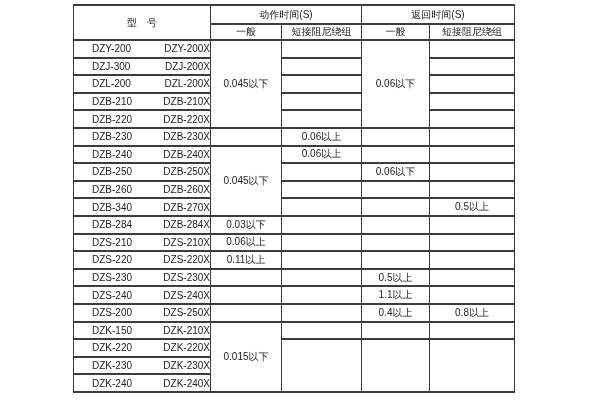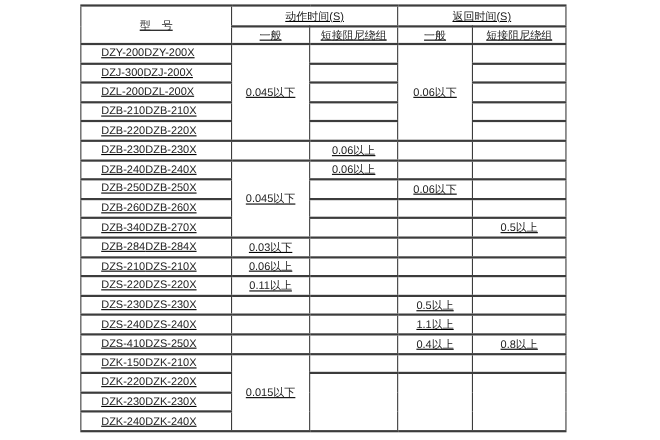--- a/index.html
+++ b/index.html
@@ -9,21 +9,20 @@
     position: relative;
     overflow: hidden;
     font-family: "Liberation Sans", "DejaVu Sans", sans-serif;
   }
   table.spec {
     position: absolute;
     left: 73px; top: 4px;
     width: 441px;
     border-collapse: collapse;
     table-layout: fixed;
-    text-decoration: underline;
   }
   col.c-model  { width: 137px; }
   col.c-ag     { width: 71px; }
   col.c-ad     { width: 80px; }
   col.c-rg     { width: 68px; }
   col.c-rd     { width: 85px; }
   th, td {
     border: 1px solid #3c3c3c;
     border-top-width: 2px;
     border-bottom-width: 2px;
@@ -34,21 +33,21 @@
     vertical-align: middle;
     padding: 0;
     white-space: nowrap;
     overflow: hidden;
   }
   thead tr.h1 th { height: 17px; }
   thead tr.h2 th { height: 14px; }
   tbody td { height: 15.6px; }
   .model-wrap {
     display: flex;
-    justify-content: flex-start;
+    justify-content: space-between;
     padding-left: 18px;
   }
   .model-wrap span { white-space: nowrap; }
 </style>
 </head>
 <body>
 
 <table class="spec">
   <colgroup>
     <col class="c-model">
@@ -236,21 +235,21 @@
           </div>
         </td>
         <td></td>
         <td></td>
         <td>1.1以上</td>
         <td></td>
       </tr>
       <tr>
         <td>
           <div class="model-wrap">
-            <span>DZS-410</span>
+            <span>DZS-200</span>
             <span>DZS-250X</span>
           </div>
         </td>
         <td></td>
         <td></td>
         <td>0.4以上</td>
         <td>0.8以上</td>
       </tr>
       <tr>
         <td>

